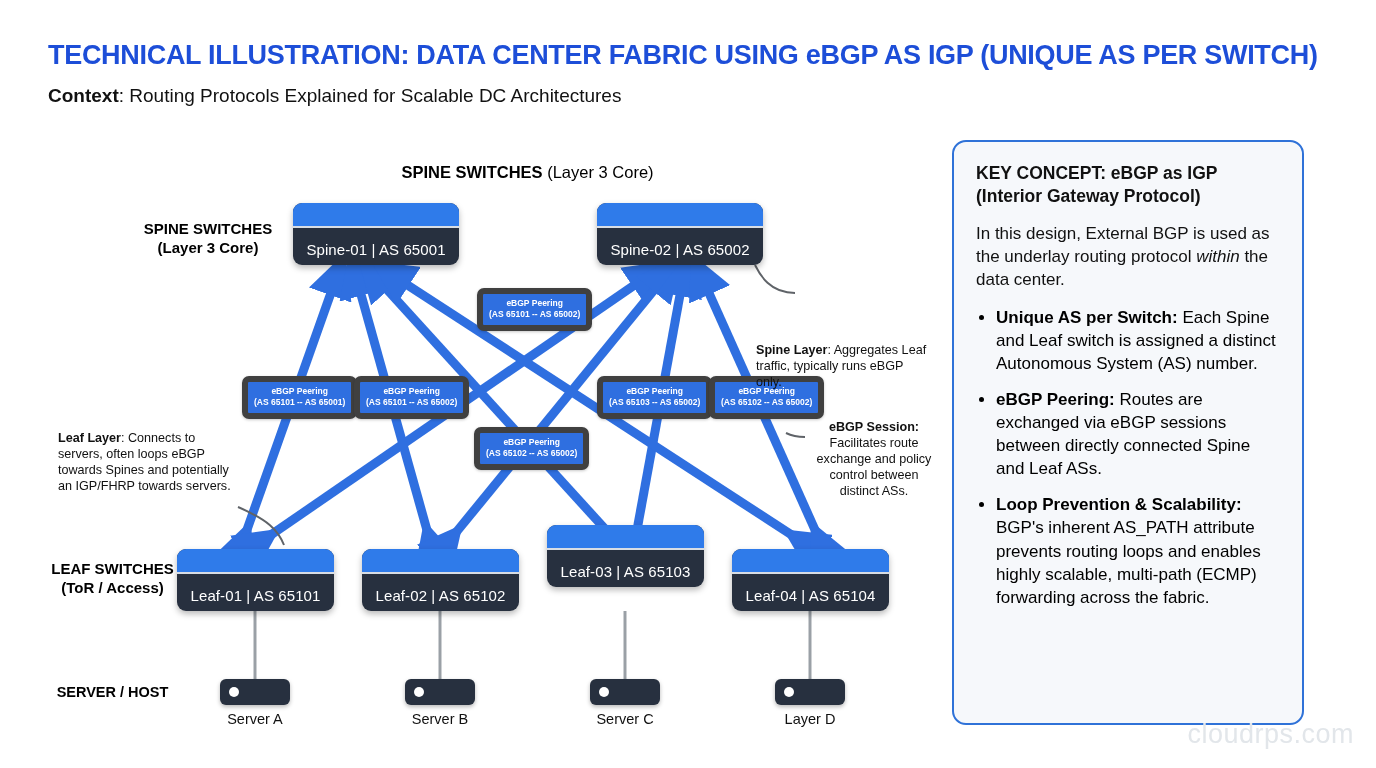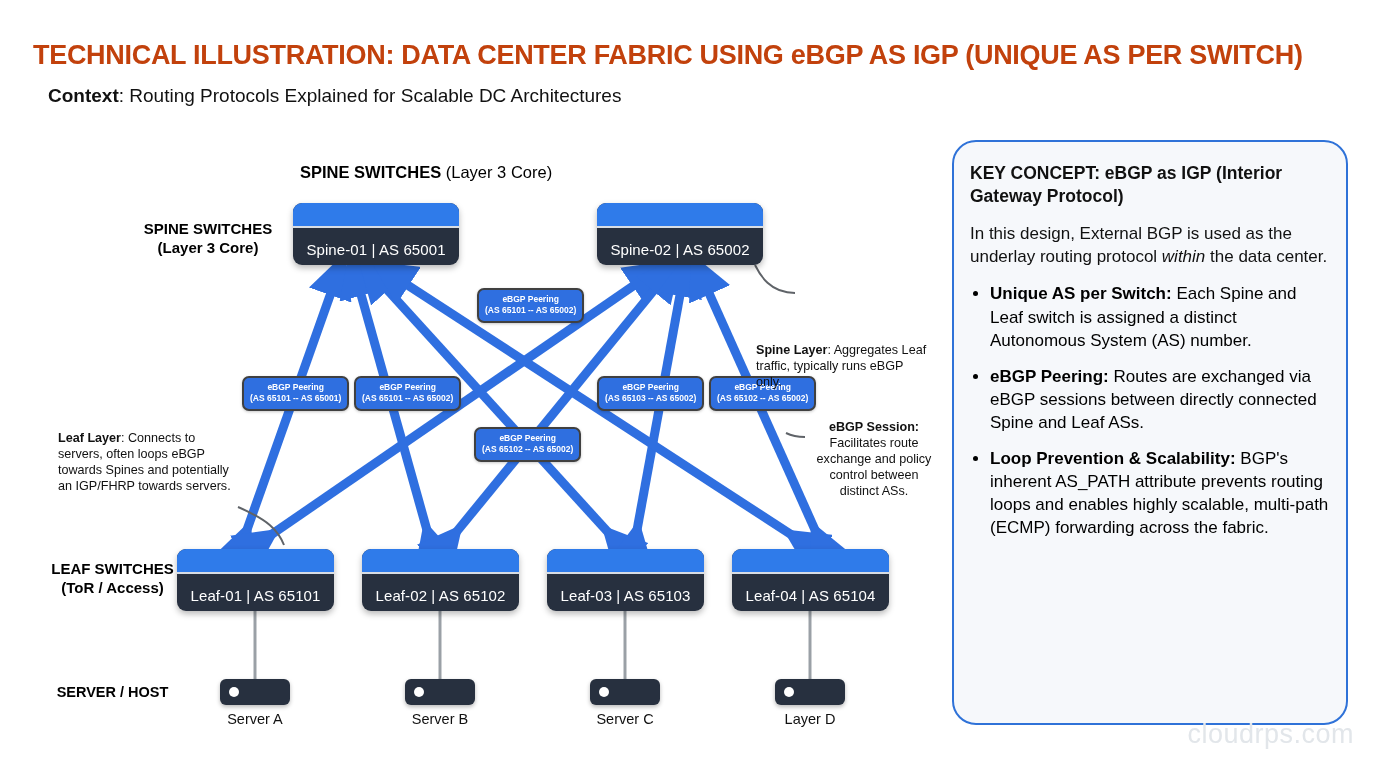--- a/index.html
+++ b/index.html
@@ -8,37 +8,37 @@
     background:#ffffff;
     font-family:"Liberation Sans",sans-serif;
     color:#111111;
     overflow:hidden;
     position:relative;
   }
   #root{position:absolute;inset:0;}
 
   
   .title{
-    position:absolute;left:33px;top:40px;width:1300px;
+    position:absolute;left:48px;top:40px;width:1300px;
     font-size:27px;font-weight:bold;letter-spacing:-0.3px;
-    color:#c2410c;white-space:nowrap;
+    color:#1d4ed8;white-space:nowrap;
   }
   .subtitle{
     position:absolute;left:48px;top:85px;
     font-size:19px;color:#111111;
   }
   .subtitle b{font-weight:bold;}
 
   
   #stage{position:absolute;left:0;top:125px;width:940px;height:640px;}
   #wires{position:absolute;left:0;top:0;width:940px;height:640px;}
 
   
   .stage-heading{
-    position:absolute;left:300px;top:38px;width:455px;
+    position:absolute;left:300px;top:38px;width:455px;text-align:center;
     font-size:16.5px;color:#000;
   }
   .stage-heading b{font-weight:bold;}
 
   
   .row-label{
     position:absolute;text-align:center;font-weight:bold;
     font-size:15px;line-height:1.25;color:#000;
   }
   #lbl-spine{left:118px;top:95px;width:180px;}
@@ -55,21 +55,21 @@
   .switch .name{
     height:42px;display:flex;align-items:center;justify-content:center;
     color:#ffffff;font-size:15px;letter-spacing:.1px;
   }
   .spine{width:166px;}
   #spine-0{left:293px;top:78px;}
   #spine-1{left:597px;top:78px;}
   .leaf{width:157px;}
   #leaf-0{left:177px;top:424px;}
   #leaf-1{left:362px;top:424px;}
-  #leaf-2{left:547px;top:424px;text-align:right;}
+  #leaf-2{left:547px;top:400px;text-align:right;}
   #leaf-3{left:732px;top:424px;}
 
   
   .server{
     position:absolute;width:70px;height:26px;border-radius:6px;
     background:#27303f;box-shadow:0 2px 4px rgba(0,0,0,.28);
   }
   .server .led{
     position:absolute;left:9px;top:8px;width:10px;height:10px;
     border-radius:50%;background:#ffffff;
@@ -77,21 +77,21 @@
   .server-cap{
     position:absolute;width:120px;text-align:center;font-size:14.5px;color:#111;
   }
   #server-0{left:220px;top:554px;}  #cap-0{left:195px;top:586px;}
   #server-1{left:405px;top:554px;}  #cap-1{left:380px;top:586px;}
   #server-2{left:590px;top:554px;}  #cap-2{left:565px;top:586px;}
   #server-3{left:775px;top:554px;}  #cap-3{left:750px;top:586px;}
 
   
   .pill{
-    position:absolute;background:#2f6fe0;border:2px solid #404040;
+    position:absolute;background:#2f6fe0;border:6px solid #404040;
     border-radius:7px;color:#ffffff;text-align:center;
     font-size:8.5px;font-weight:bold;line-height:1.35;
     padding:4px 6px;white-space:nowrap;
     box-shadow:0 1px 3px rgba(0,0,0,.22);
   }
   #pill-0{left:477px;top:163px;}
   #pill-1{left:242px;top:251px;}
   #pill-2{left:354px;top:251px;}
   #pill-3{left:597px;top:251px;}
   #pill-4{left:709px;top:251px;}
@@ -99,23 +99,23 @@
 
   
   .note{position:absolute;font-size:12.6px;line-height:1.28;color:#111;}
   .note b{font-weight:bold;}
   #note-spine{left:756px;top:180px;width:172px;text-align:left;margin-top:37px;}
   #note-session{left:812px;top:294px;width:124px;text-align:center;}
   #note-leaf{left:58px;top:305px;width:182px;text-align:left;}
 
   
   #panel{
-    position:absolute;left:952px;top:140px;width:396px;height:585px;
-    background:#f6f8fb;border:2px solid #2f72d8;border-radius:24px;
-    box-sizing:border-box;padding:20px 16px;
+    position:absolute;left:952px;top:140px;width:352px;height:585px;
+    background:#f6f8fb;border:2px solid #2f72d8;border-radius:14px;
+    box-sizing:border-box;padding:20px 22px;
   }
   #panel h2{
     margin:0 0 14px 0;font-size:17.5px;font-weight:bold;line-height:1.32;color:#111;
   }
   #panel .lead{margin:0 0 14px 0;font-size:17px;line-height:1.36;color:#111;}
   #panel .lead i{font-style:italic;}
   #panel ul{margin:0;padding:0 0 0 20px;list-style:disc;}
   #panel li{font-size:17px;line-height:1.36;margin-bottom:13px;color:#000000;}
   #panel li b{font-weight:bold;}
 

